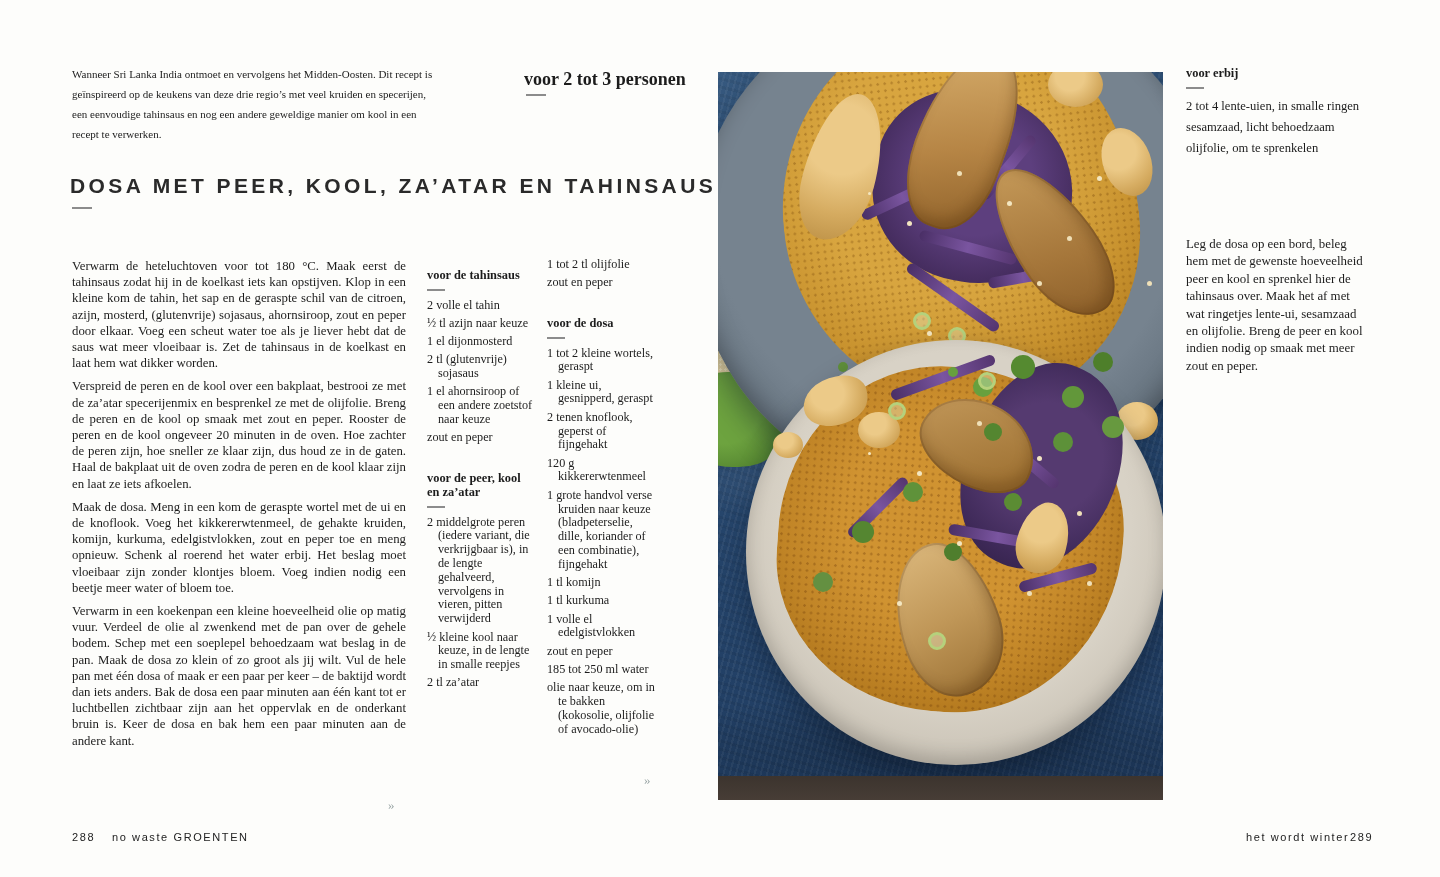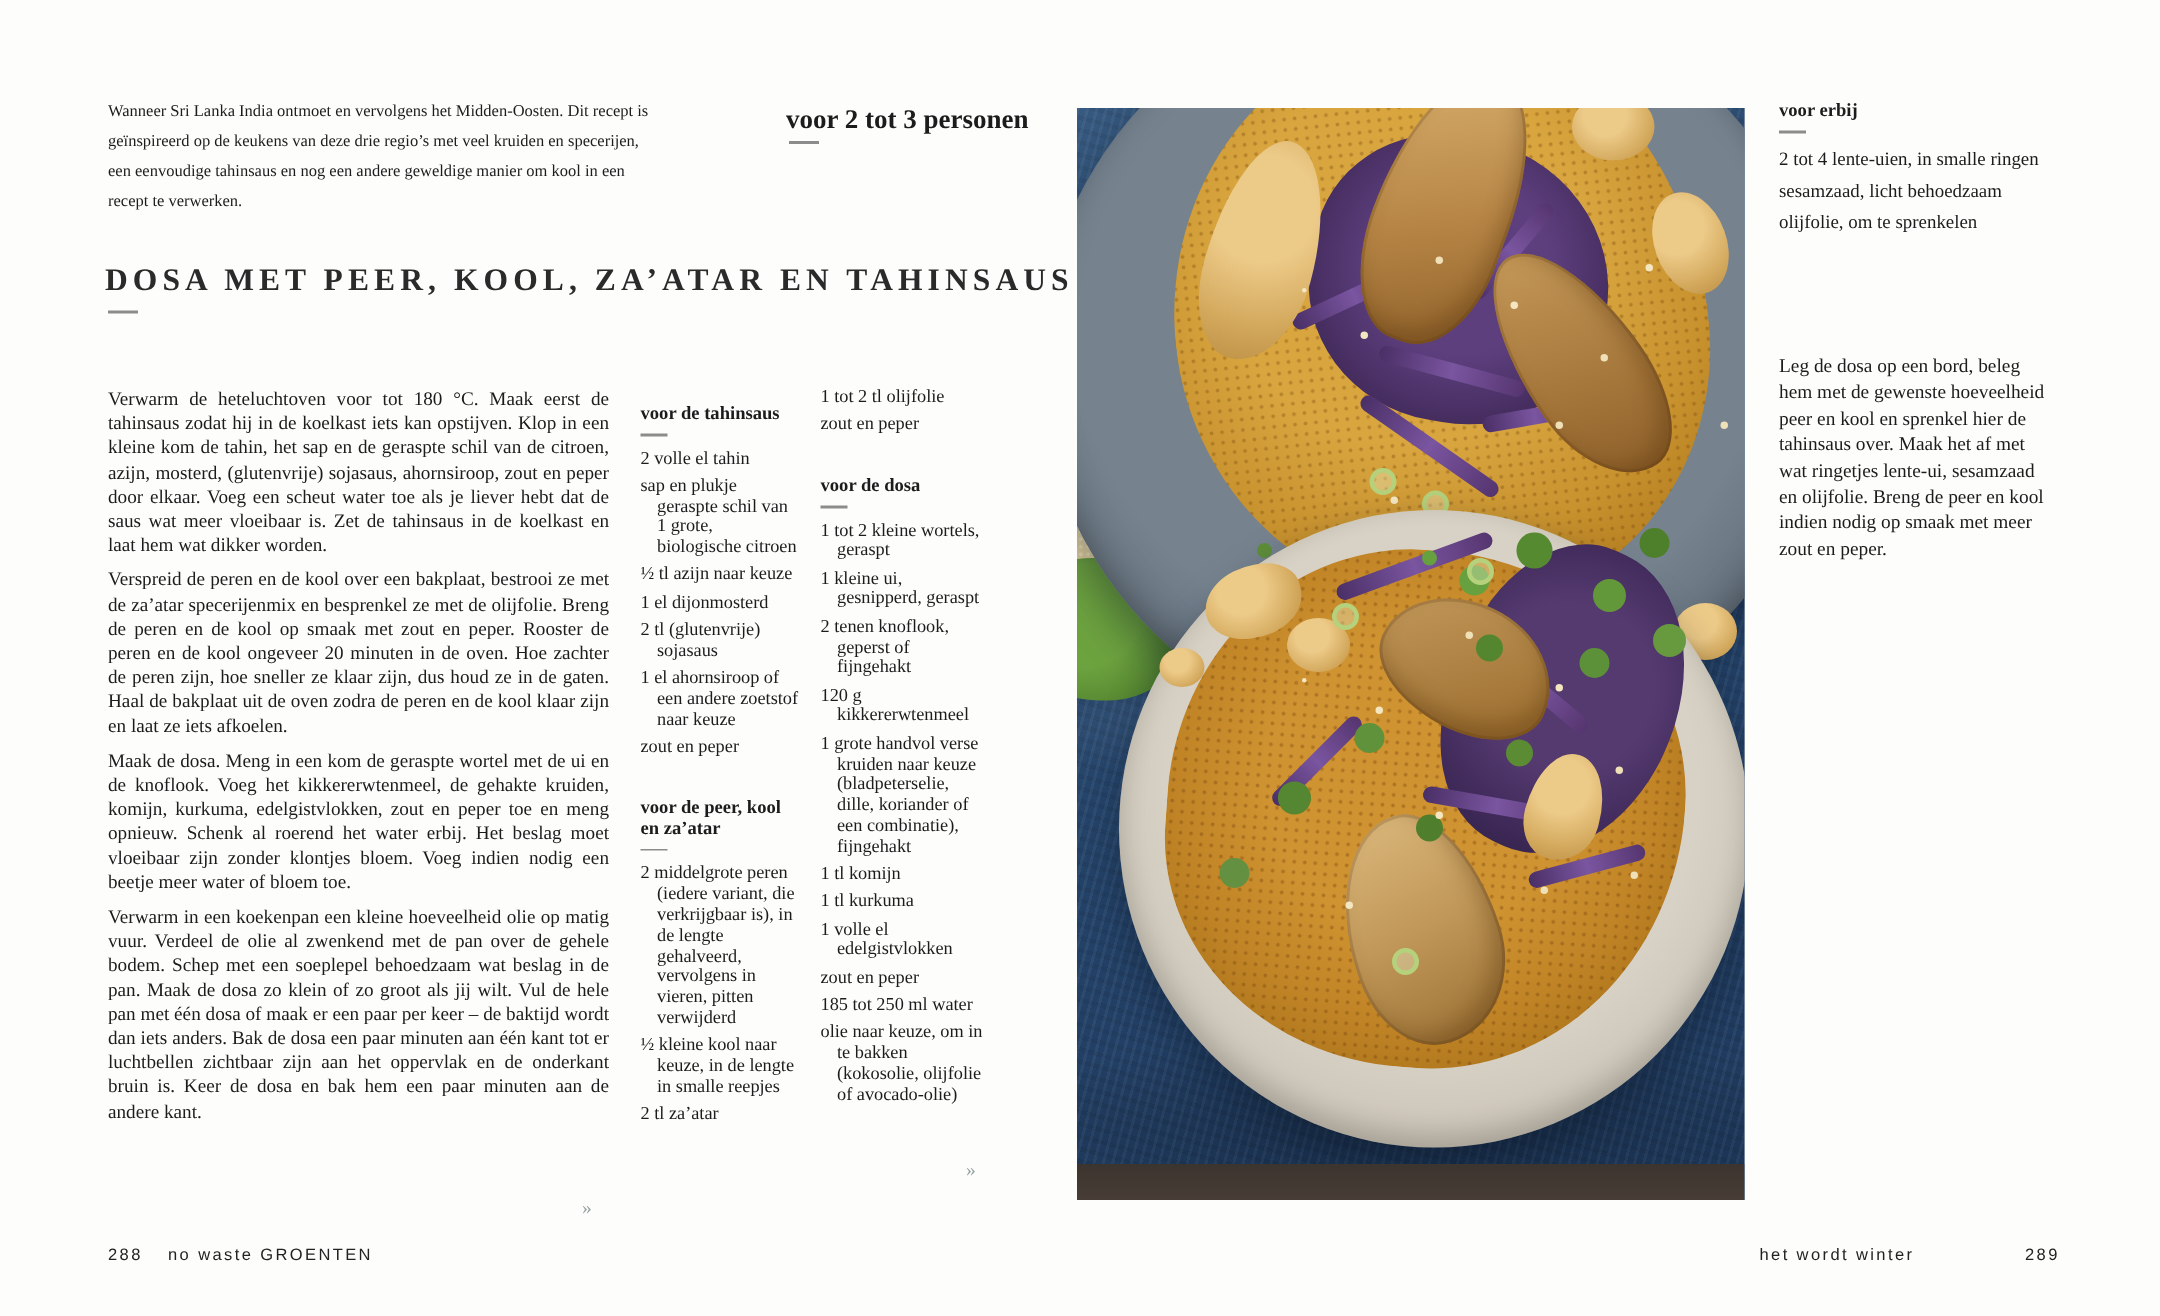--- a/index.html
+++ b/index.html
@@ -1,20 +1,20 @@
 <!DOCTYPE html>
 <html><head>
 <meta charset="utf-8">
 <style>
   html,body{margin:0;padding:0;}
   body{width:1440px;height:877px;background:#fdfdfb;position:relative;overflow:hidden;
        font-family:"Liberation Serif",serif;color:#1c1c1c;}
   .abs{position:absolute;}
   .serif{font-family:"Liberation Serif",serif;}
-  .sans{font-family:Liberation Serif, serif;text-align:right;}
+  .sans{font-family:Liberation Sans, sans-serif;text-align:right;}
 
   .intro{left:72px;top:64px;width:364px;font-size:11px;line-height:20px;}
   .servings{left:524px;top:69px;font-size:18px;font-weight:bold;}
   .rule{width:20px;height:2px;background:#8c8c8c;}
   .servings-rule{left:526px;top:94px;}
   .page-title{left:70px;top:174px;font-size:21px;font-weight:600;letter-spacing:3.4px;color:#2a2a2a;}
   .title-rule{left:72px;top:207px;}
 
   .bodycol{left:72px;top:258px;width:334px;font-size:12.8px;line-height:16.2px;text-align:justify;}
   .bodycol p{margin:0 0 7px 0;}
@@ -89,21 +89,20 @@
   <p>Verspreid de peren en de kool over een bakplaat, bestrooi ze met de za’atar specerijenmix en besprenkel ze met de olijfolie. Breng de peren en de kool op smaak met zout en peper. Rooster de peren en de kool ongeveer 20 minuten in de oven. Hoe zachter de peren zijn, hoe sneller ze klaar zijn, dus houd ze in de gaten. Haal de bakplaat uit de oven zodra de peren en de kool klaar zijn en laat ze iets afkoelen.</p>
   <p>Maak de dosa. Meng in een kom de geraspte wortel met de ui en de knoflook. Voeg het kikkererwtenmeel, de gehakte kruiden, komijn, kurkuma, edelgistvlokken, zout en peper toe en meng opnieuw. Schenk al roerend het water erbij. Het beslag moet vloeibaar zijn zonder klontjes bloem. Voeg indien nodig een beetje meer water of bloem toe.</p>
   <p>Verwarm in een koekenpan een kleine hoeveelheid olie op matig vuur. Verdeel de olie al zwenkend met de pan over de gehele bodem. Schep met een soeplepel behoedzaam wat beslag in de pan. Maak de dosa zo klein of zo groot als jij wilt. Vul de hele pan met één dosa of maak er een paar per keer – de baktijd wordt dan iets anders. Bak de dosa een paar minuten aan één kant tot er luchtbellen zichtbaar zijn aan het oppervlak en de onderkant bruin is. Keer de dosa en bak hem een paar minuten aan de andere kant.</p>
 </div>
 <div class="abs cont-mark serif" style="left:388px;top:797px;">»</div>
 
 <div class="abs ing-col serif" style="left:427px;top:268px;width:106px;">
   <div class="ing-header">voor de tahinsaus</div>
   <div class="ing-rule"></div>
   <div class="ing-item">2 volle el tahin</div>
-  <div class="ing-item">sap en plukje geraspte schil van 1 grote, biologische citroen</div>
   <div class="ing-item">½ tl azijn naar keuze</div>
   <div class="ing-item">1 el dijonmosterd</div>
   <div class="ing-item">2 tl (glutenvrije) sojasaus</div>
   <div class="ing-item">1 el ahornsiroop of een andere zoetstof naar keuze</div>
   <div class="ing-item">zout en peper</div>
   <div class="ing-header gap-section">voor de peer, kool en za’atar</div>
   <div class="ing-rule"></div>
   <div class="ing-item">2 middelgrote peren (iedere variant, die verkrijgbaar is), in de lengte gehalveerd, vervolgens in vieren, pitten verwijderd</div>
   <div class="ing-item">½ kleine kool naar keuze, in de lengte in smalle reepjes</div>
   <div class="ing-item">2 tl za’atar</div>
@@ -213,14 +212,14 @@
   <div class="ing-header">voor erbij</div>
   <div class="ing-rule"></div>
   <div class="ing-item">2 tot 4 lente-uien, in smalle ringen</div>
   <div class="ing-item">sesamzaad, licht behoedzaam</div>
   <div class="ing-item">olijfolie, om te sprenkelen</div>
 </div>
 <div class="abs serve-par serif">Leg de dosa op een bord, beleg hem met de gewenste hoeveelheid peer en kool en sprenkel hier de tahinsaus over. Maak het af met wat ringetjes lente-ui, sesamzaad en olijfolie. Breng de peer en kool indien nodig op smaak met meer zout en peper.</div>
 
 <div class="abs footer" style="left:72px;top:831px;">288</div>
 <div class="abs footer" style="left:112px;top:831px;">no waste GROENTEN</div>
-<div class="abs footer" style="left:1173px;top:831px;">het wordt winter</div>
+<div class="abs footer" style="left:1246px;top:831px;">het wordt winter</div>
 <div class="abs footer" style="left:1350px;top:831px;">289</div>
 
 </body></html>

